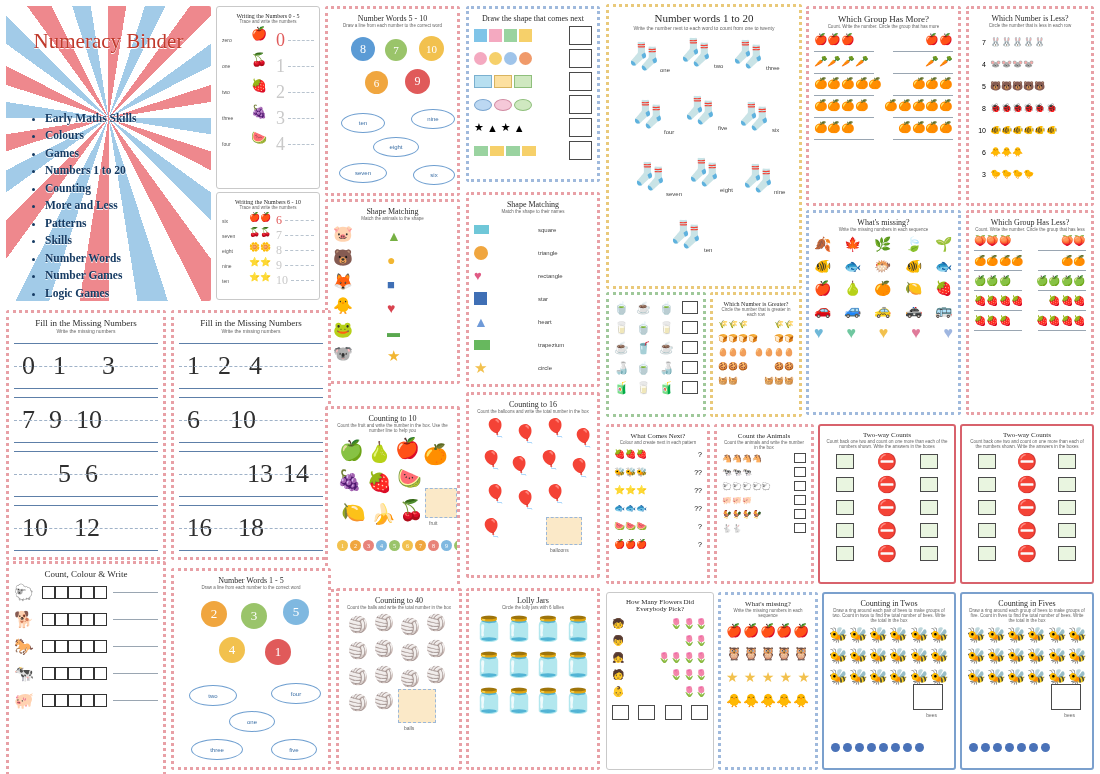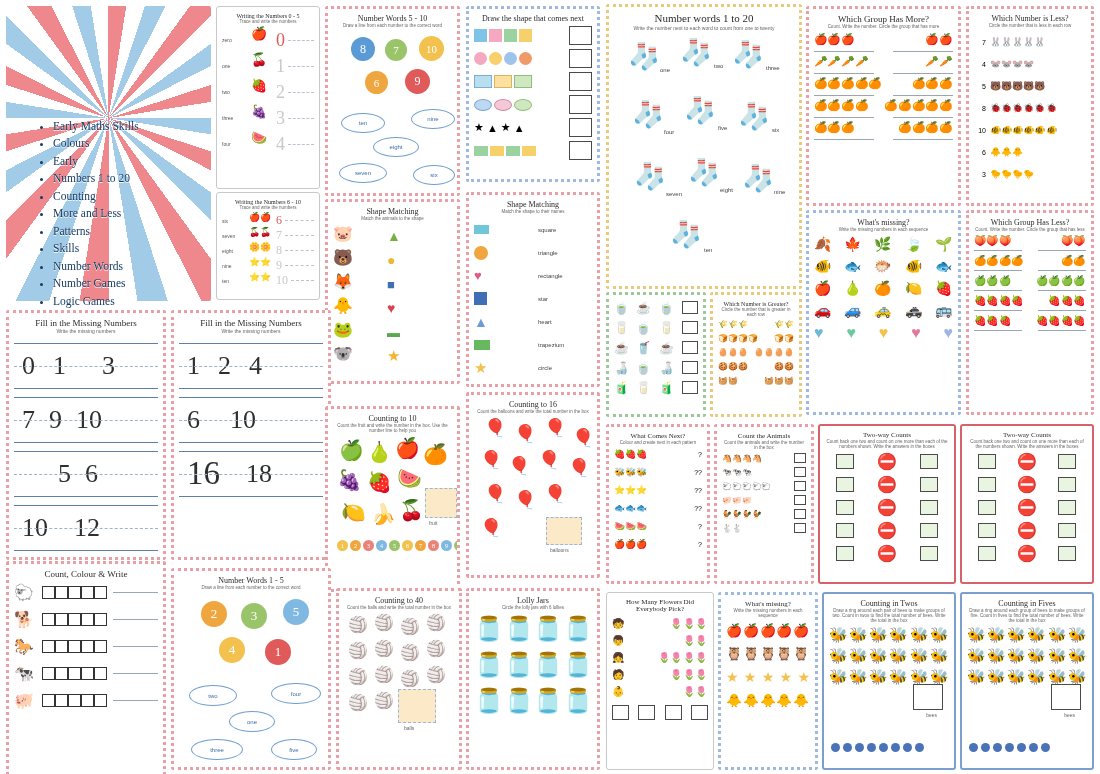--- a/index.html
+++ b/index.html
@@ -73,21 +73,21 @@
   }
   .cover-list{
     position:absolute;left:26px;top:104px;width:170px;
     font-family:"Liberation Serif", serif;
     color:#163b63;
     font-size:11.5px;
     line-height:1.52;
     text-shadow:0 1px 0 #fff;
   }
   .cover-list li{margin:0;padding:0;}
-  .cover-list ul{margin:8px;padding-left:13px;}
+  .cover-list ul{margin:0;padding-left:13px;font-weight:bold;}
 
   
   .row{display:flex;align-items:center;}
   .line{border-bottom:1px solid #9aa6b2;height:0;}
   .dline{border-bottom:1px dashed #b9c4cf;height:0;}
   .box{border:1px solid #4a4a4a;background:#fff;box-sizing:border-box;}
   .tracebox{border:1px dashed #9bb7d8;background:#fff;box-sizing:border-box;}
   .numbig{
     font-family:"Liberation Serif", serif;
     color:#2f2f2f;
@@ -123,26 +123,27 @@
 </style>
 </head>
 <body>
 
 <div class="canvas">
 
   <div id="cover">
     <div class="cover-bg"></div>
     <div class="cover-veil"></div>
     <div class="cover-title">
+      <div>Numeracy Binder</div>
     </div>
     <div class="cover-list">
       <ul>
         <li>Early Maths Skills</li>
         <li>Colours</li>
-        <li>Early</li>
+        <li>Games</li>
         <li>Numbers 1 to 20</li>
         <li>Counting</li>
         <li>More and Less</li>
         <li>Patterns</li>
         <li>Skills</li>
         <li>Number Words</li>
         <li>Number Games</li>
         <li>Logic Games</li>
       </ul>
     </div>
@@ -653,23 +654,29 @@
             <span class="numbig" style="font-size:26px;">2</span>
             <span class="numbig" style="font-size:26px;">4</span>
           </div>
         </div>
         <div class="ruled" style="height:44px;margin-bottom:8px;">
           <div class="row" style="gap:30px;padding-left:8px;height:100%;align-items:center;">
             <span class="numbig" style="font-size:26px;">6</span>
             <span class="numbig" style="font-size:26px;">10</span>
           </div>
         </div>
+        <div class="ruled" style="height:44px;margin-bottom:8px;">
+          <div class="row" style="gap:10px;padding-left:68px;height:100%;align-items:center;">
+            <span class="numbig" style="font-size:26px;">13</span>
+            <span class="numbig" style="font-size:26px;">14</span>
+          </div>
+        </div>
         <div class="ruled" style="height:44px;">
           <div class="row" style="gap:26px;padding-left:8px;height:100%;align-items:center;">
-            <span class="numbig" style="font-size:33px;">16</span>
+            <span class="numbig" style="font-size:25px;">16</span>
             <span class="numbig" style="font-size:26px;">18</span>
           </div>
         </div>
       </div>
     </div>
   </div>
 
   <div class="ws" style="left:325px;top:390px;width:135px;height:186px;margin-top:16px;">
     <div class="ws-inner">
       <h3 class="t8">Counting to 10</h3>

